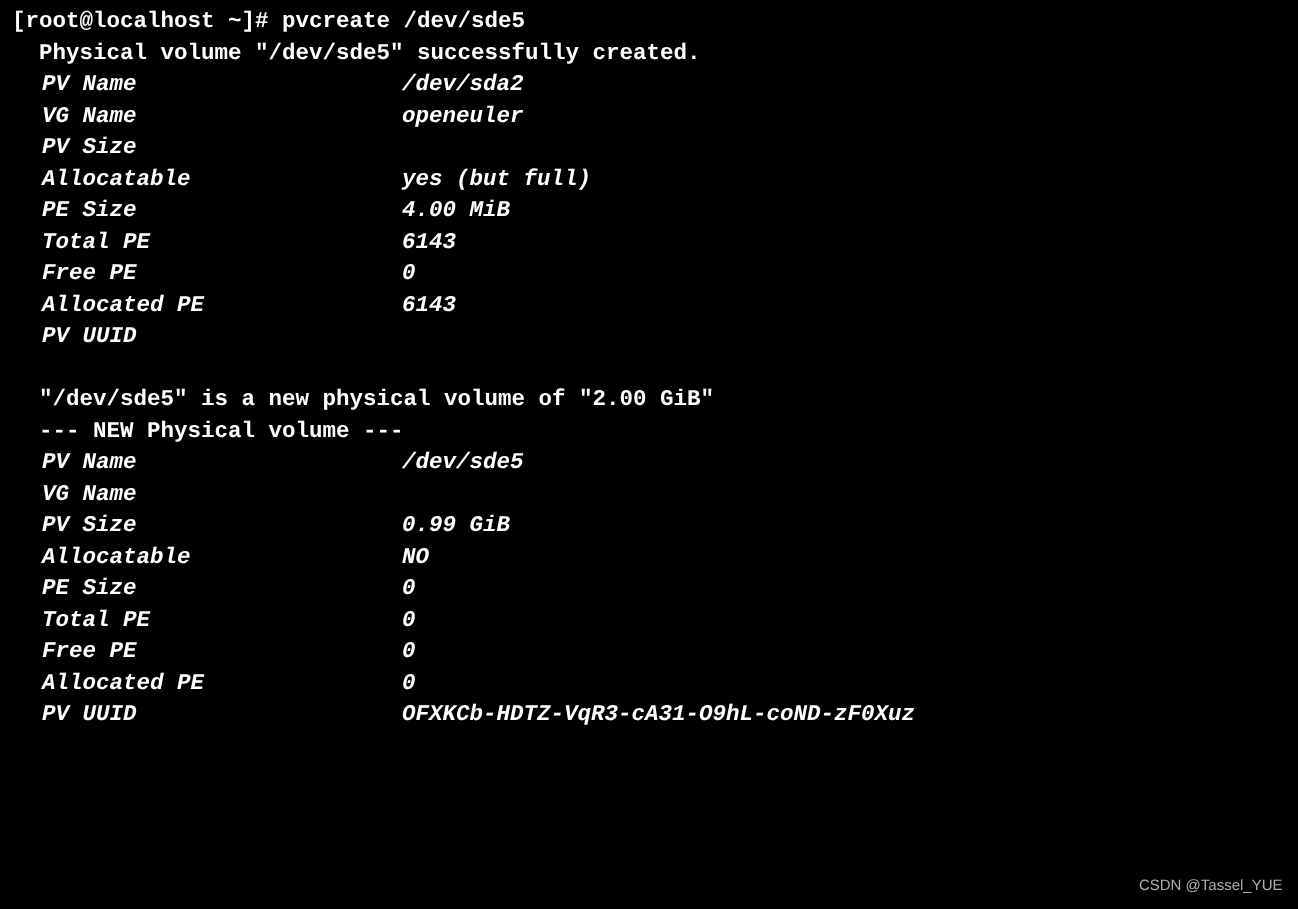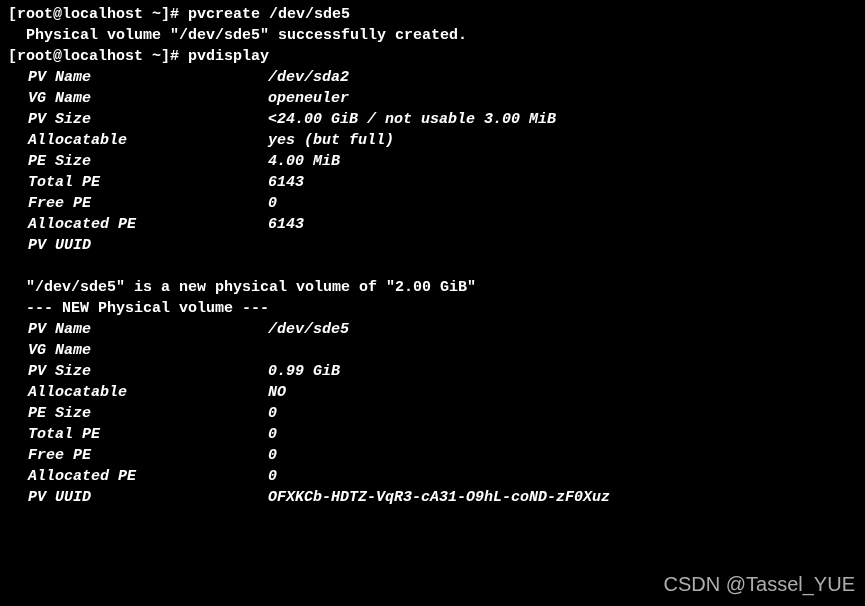--- a/index.html
+++ b/index.html
@@ -19,21 +19,21 @@
   }
   .line {
     white-space: pre;
   }
   .watermark {
     position: absolute;
     right: 10px;
     bottom: 8px;
     color: #ccc;
     font-family: Arial, sans-serif;
-    font-size: 20px;
+    font-size: 10px;
     font-weight: normal;
     opacity: 0.85;
   }
   .kv {
     display: flex;
     font-style: italic;
   }
   .kv .label {
     width: 240px;
     padding-left: 20px;
@@ -42,34 +42,32 @@
 </style>
 </head>
 <body>
 
 <div>
 
   <div class="line"><span>[root@localhost ~]# </span><span>pvcreate /dev/sde5</span></div>
 
   <div class="line">  Physical volume "/dev/sde5" successfully created.</div>
 
-  <div class="line"><span>[root@localhost ~]# </span><span>pvdisplay</span></div>
 
 
   <div class="kv">
       <span class="label">PV Name</span>
       <span class="value">/dev/sda2</span>
     </div>
   <div class="kv">
       <span class="label">VG Name</span>
       <span class="value">openeuler</span>
     </div>
   <div class="kv">
       <span class="label">PV Size</span>
-      <span class="value">&lt;24.00 GiB / not usable 3.00 MiB</span>
     </div>
   <div class="kv">
       <span class="label">Allocatable</span>
       <span class="value">yes (but full)</span>
     </div>
   <div class="kv">
       <span class="label">PE Size</span>
       <span class="value">4.00 MiB</span>
     </div>
   <div class="kv">

